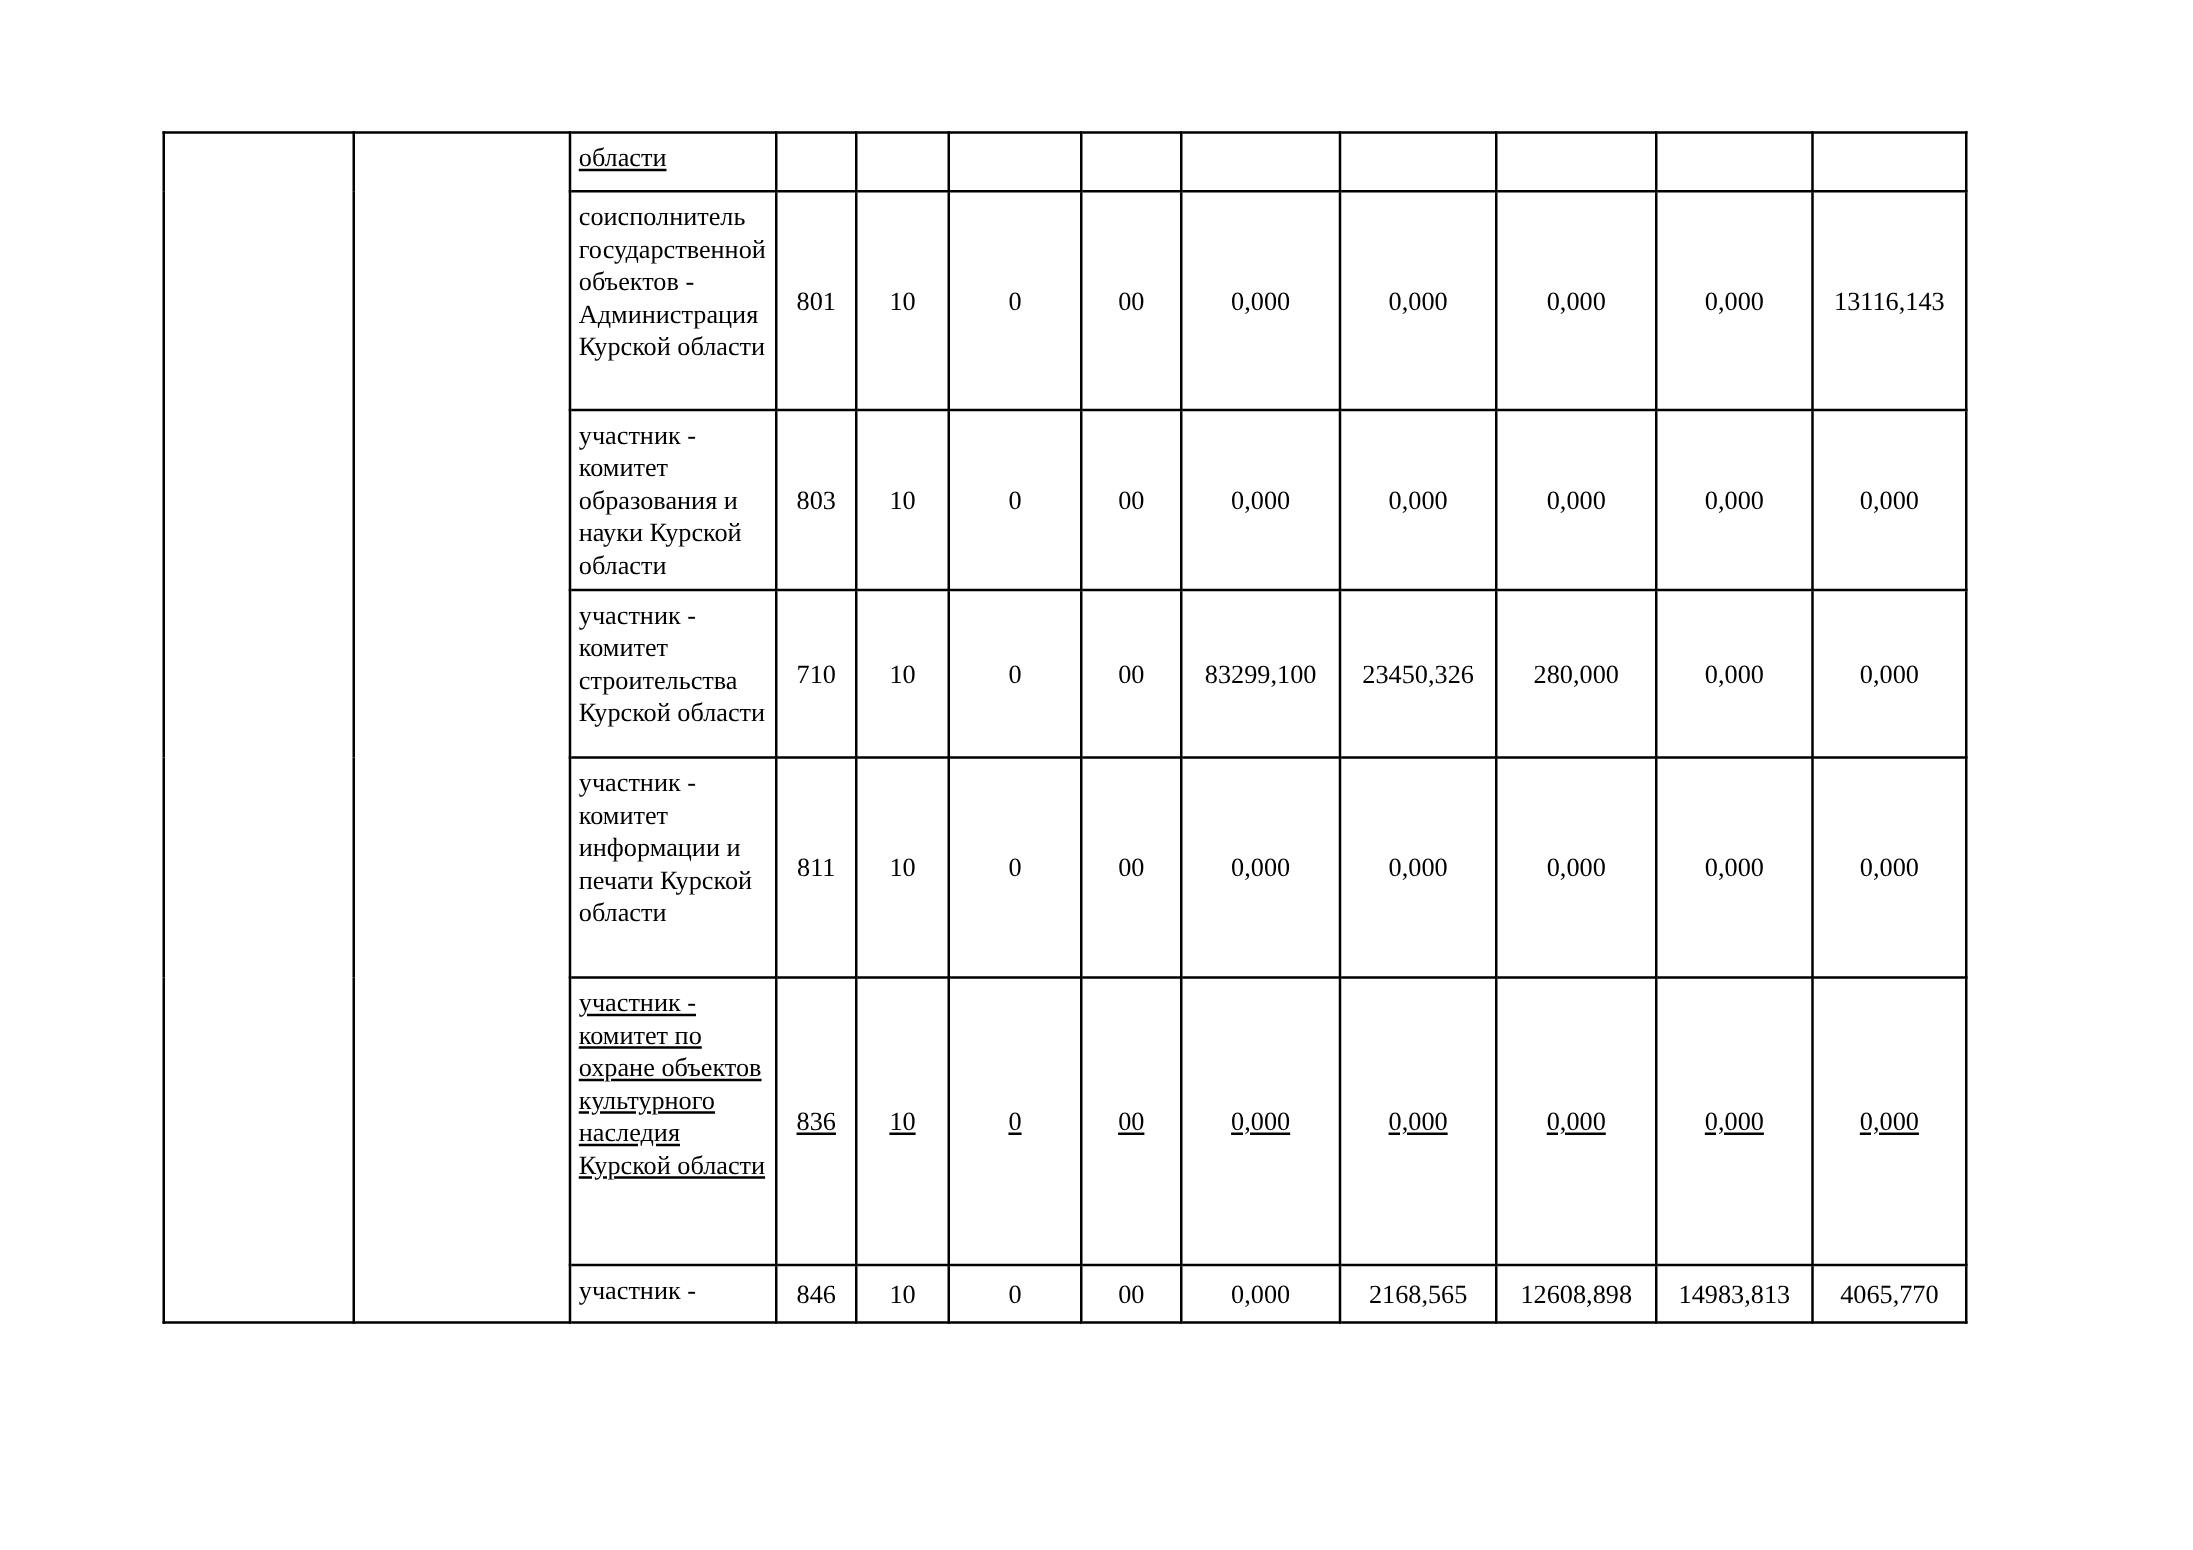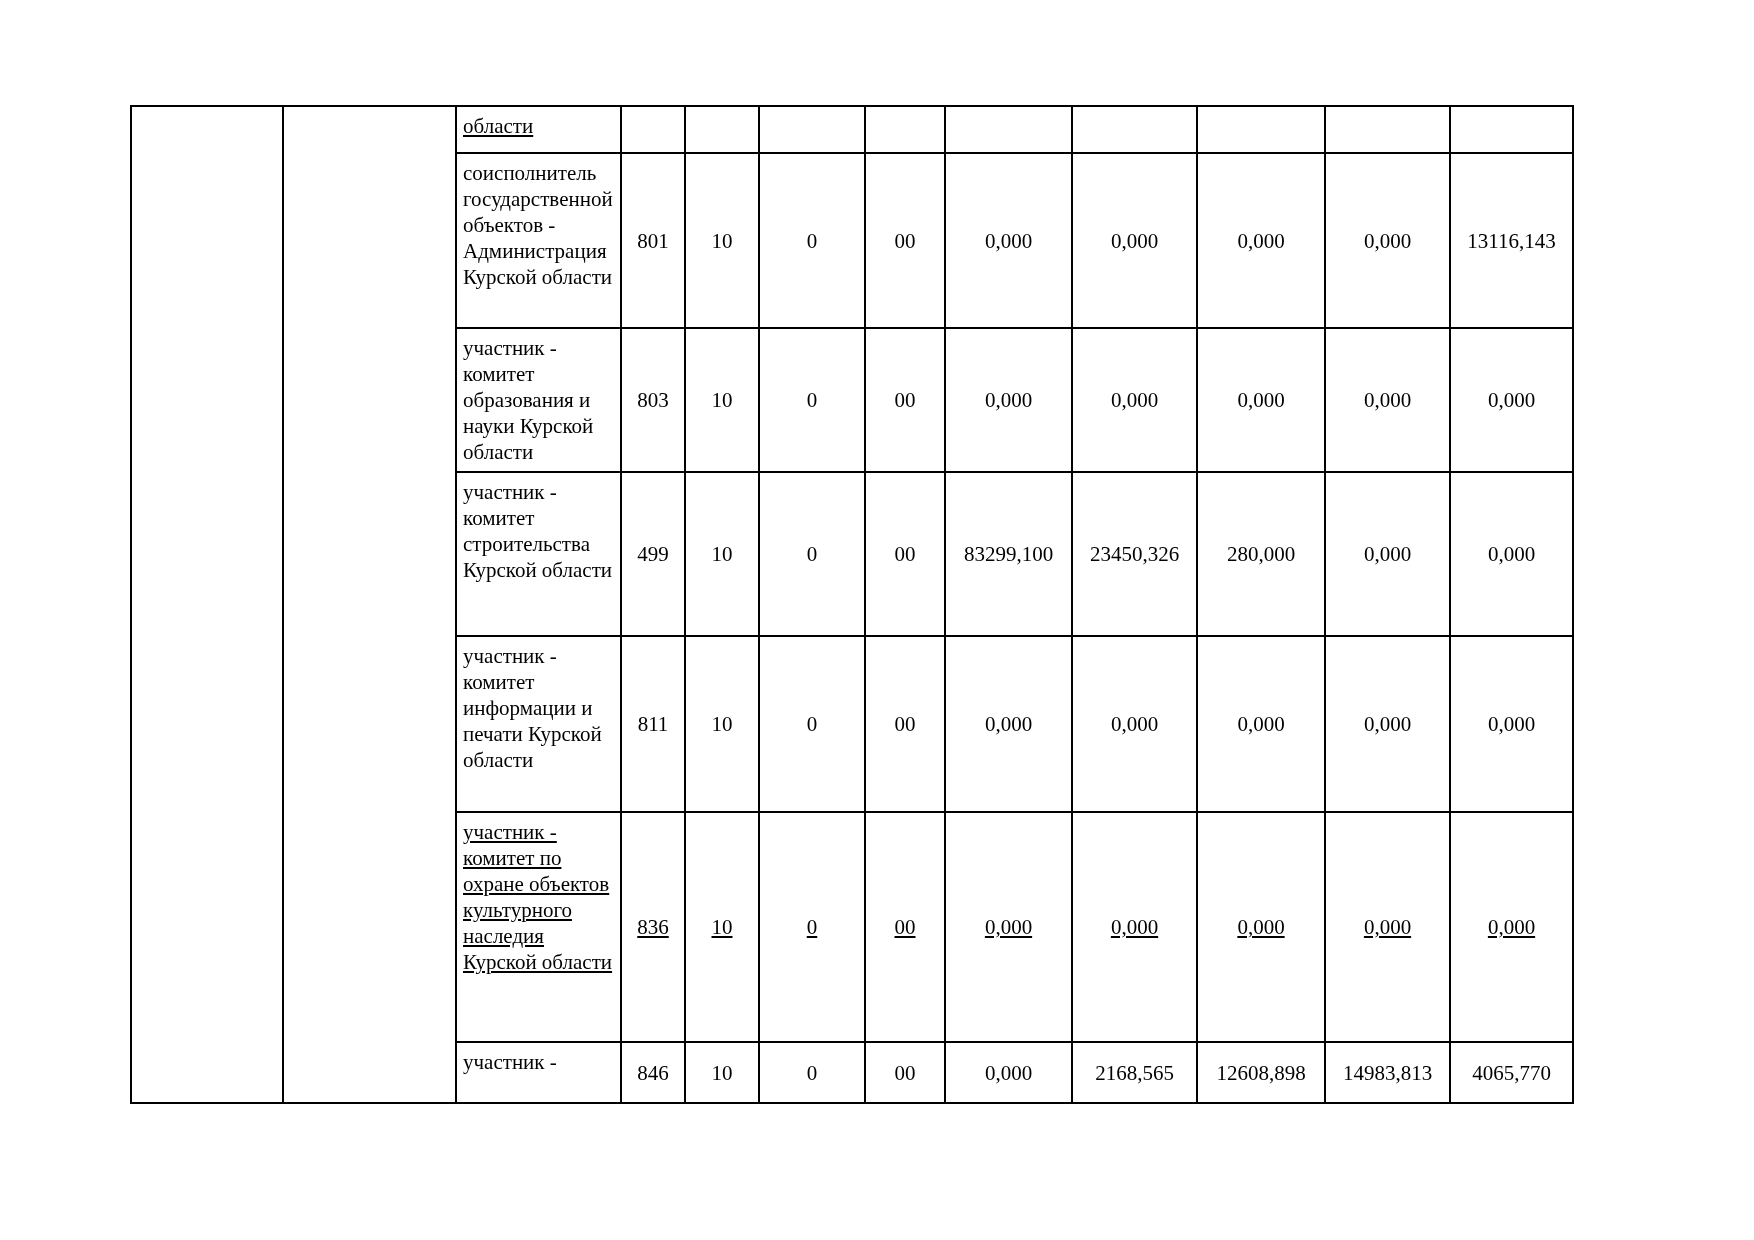--- a/index.html
+++ b/index.html
@@ -46,24 +46,24 @@
     word-wrap: break-word;
   }
   td.num {
     text-align: center;
     vertical-align: middle;
     white-space: nowrap;
   }
   tr.r0 { height: 47px; text-decoration: underline; }
   tr.r1 { height: 175px; }
   tr.r2 { height: 120px; }
-  tr.r3 { height: 164px; }
+  tr.r3 { height: 134px; }
   tr.r4 { height: 176px; }
   tr.r5 { height: 230px; text-decoration: underline; }
-  tr.r6 { height: 61px; }
+  tr.r6 { height: 46px; }
 </style>
 </head>
 <body>
 
 <div class="page">
   <table class="budget">
     <colgroup>
       <col style="width:152px">
       <col style="width:173px">
       <col style="width:165px">
@@ -115,21 +115,21 @@
       <td class="num">00</td>
       <td class="num">0,000</td>
       <td class="num">0,000</td>
       <td class="num">0,000</td>
       <td class="num">0,000</td>
       <td class="num">0,000</td>
     </tr>
 
     <tr class="r3">
       <td class="label">участник - комитет строительства Курской области</td>
-      <td class="num">499</td>
+      <td class="num">710</td>
       <td class="num">10</td>
       <td class="num">0</td>
       <td class="num">00</td>
       <td class="num">83299,100</td>
       <td class="num">23450,326</td>
       <td class="num">280,000</td>
       <td class="num">0,000</td>
       <td class="num">0,000</td>
     </tr>
 

